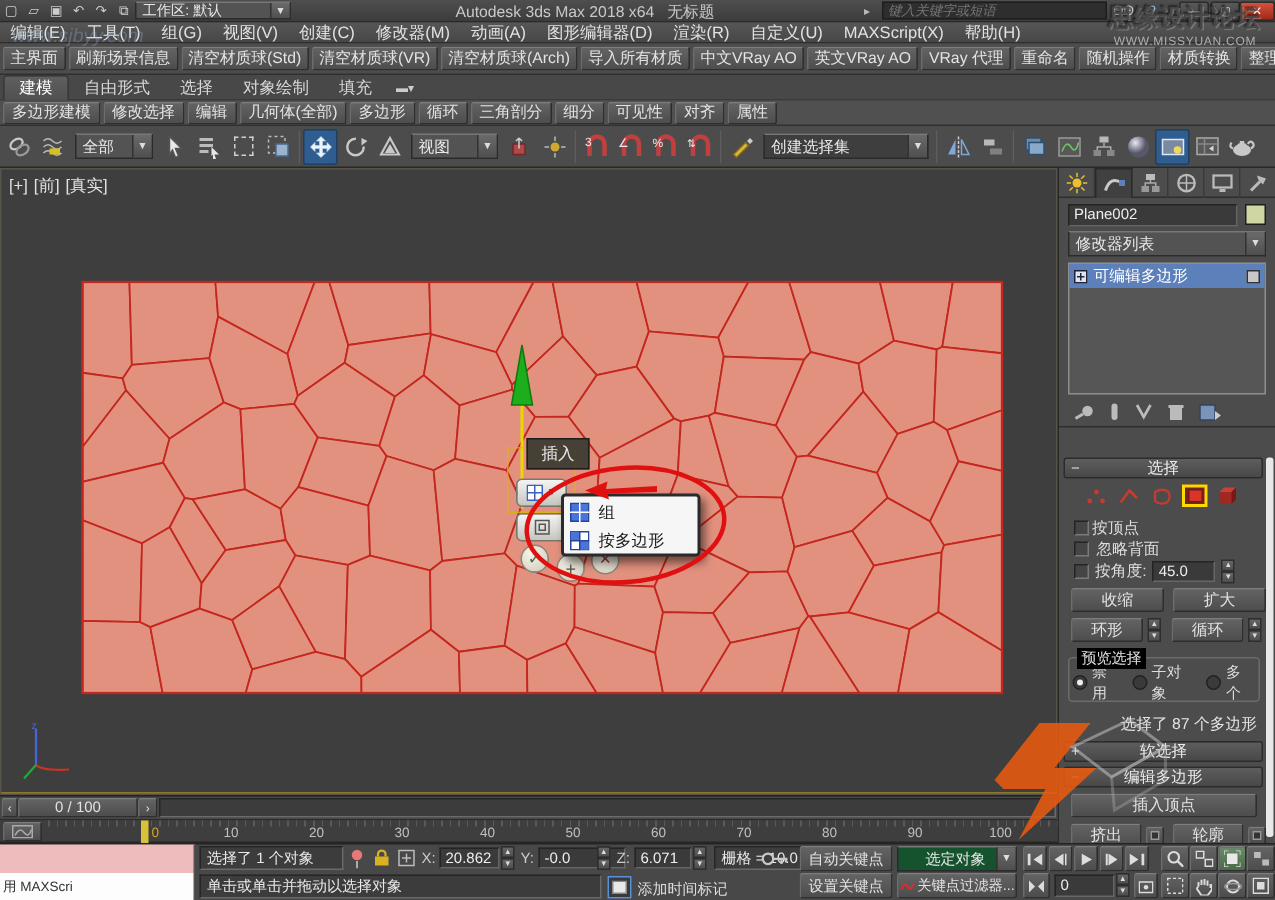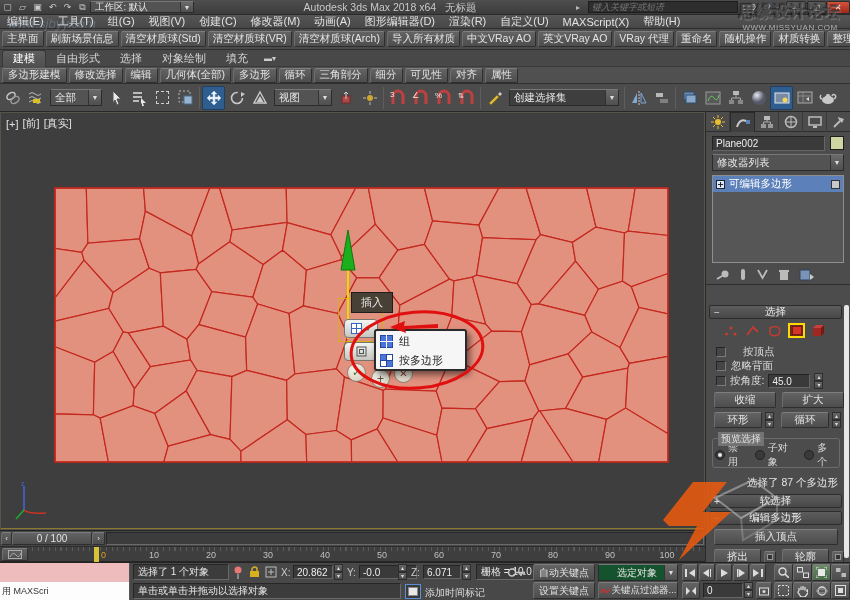--- a/index.html
+++ b/index.html
@@ -35,21 +35,21 @@
 .ptab{height:15px;padding:0 5px;font-size:10.5px;margin-right:2px;flex:none}
 .rtab{padding:0 10px;height:17px;display:flex;align-items:center;font-size:11px;color:#d8d8d8}
 .rtab.active{background:linear-gradient(#5f5f5f,#505050);border:1px solid #383838;border-bottom:none;border-radius:3px 3px 0 0;color:#fff}
 .winbtn{width:20px;height:13px;display:flex;align-items:center;justify-content:center;font-size:8px;color:#ddd;
   background:linear-gradient(#5a5a5a,#414141);border:1px solid #2c2c2c;border-radius:2px}
 .winbtn.close{background:linear-gradient(#d4523c,#a02818);width:24px;color:#fff}
 .qat{width:15px;height:13px;display:flex;align-items:center;justify-content:center;font-size:9px;color:#ccc}
 .ctab{flex:1;height:20px;display:flex;align-items:center;justify-content:center;border-right:1px solid #3a3a3a}
 .ctab.active{background:#404040;border:1px solid #2a2a2a;border-bottom:none}
 .grp{border:1px solid #6b6b6b;border-radius:3px;position:absolute}
-.grp>label{position:absolute;top:-7px;left:5px;background:#737373;padding:0 3px;font-size:10px;color:#e0e0e0}
+.grp>label{position:absolute;top:-7px;left:5px;background:#000000;padding:0 3px;font-size:10px;color:#e0e0e0}
 .soico{width:17px;height:15px;display:flex;align-items:center;justify-content:center;flex:none}
 .tick-label{position:absolute;top:3px;width:24px;margin-left:-12px;text-align:center;font-size:9px;color:#c0c0c0}
 .pb{width:16px;height:17px;flex:none}
 .navico{width:19px;height:17px;flex:none}
 .small-sq{width:12px;height:12px;flex:none;display:inline-flex;align-items:center;justify-content:center}
 svg{display:block}
 </style>
 </head>
 <body>
 
@@ -590,21 +590,21 @@
           </svg>
         </span>
       <span class="soico">
           <svg width="14" height="13">
             <rect x="1" y="4" width="8" height="8" fill="#a02820"></rect>
             <polygon points="1,4 4,1 12,1 9,4" fill="#c84038"></polygon>
             <polygon points="9,4 12,1 12,9 9,12" fill="#781810"></polygon>
           </svg>
         </span>
     </div>
-    <div class="abs flex" style="left:10px;top:233px;gap:17px;font-size:10.5px">
+    <div class="abs flex" style="left:10px;top:233px;gap:2px;font-size:10.5px">
       <span class="cb"></span>
       <span>按顶点</span>
     </div>
     <div class="abs flex" style="left:10px;top:247px;gap:5px;font-size:10.5px">
       <span class="cb"></span>
       <span>忽略背面</span>
     </div>
     <div class="abs flex" style="left:10px;top:261px;gap:4px;font-size:10.5px">
       <span class="cb"></span>
       <span>按角度:</span>

